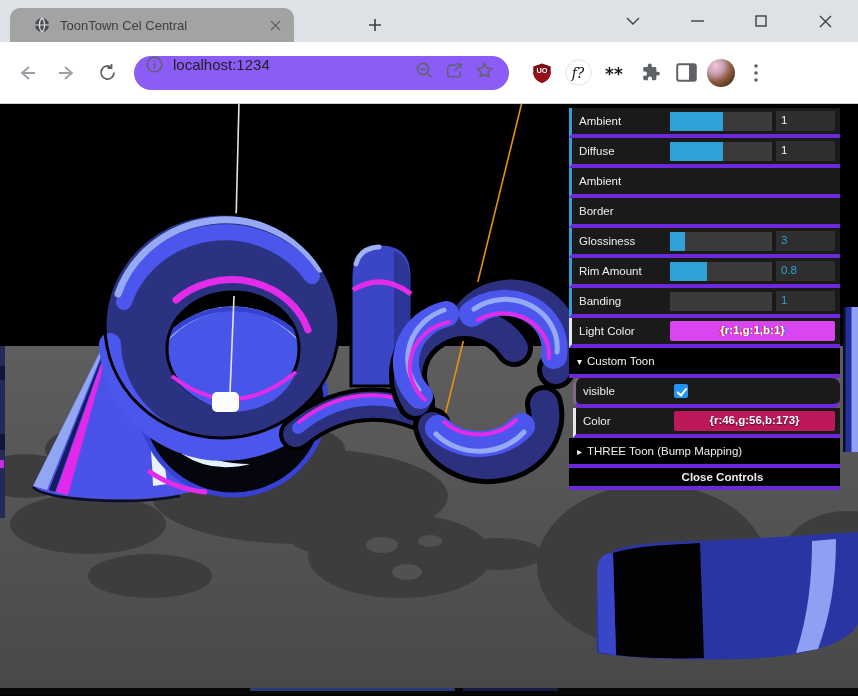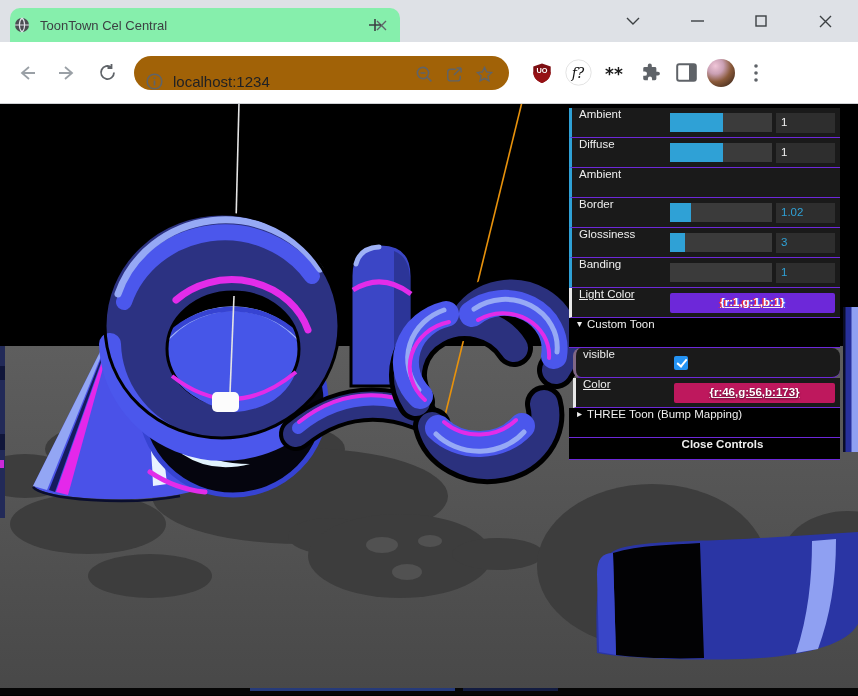--- a/index.html
+++ b/index.html
@@ -2,55 +2,55 @@
 <html style="--accent: #2FA1D6; --sc-sky: #000000; --sc-floor_top: #5e5e5e; --sc-floor_mid: #515151; --sc-floor_bottom: #484848; --sc-shadow: #3d3d3d; --sc-body_blue: #4a52e8; --sc-bright_blue: #4b57ec; --sc-navy: #2b317e; --sc-deep_navy: #2c3282; --sc-light_blue: #96a9f5; --sc-magenta: #e22ce9; --sc-sphere_dark: #05050e; --sc-sphere_blue: #4656e8; --sc-right_navy: #2a35a4; --sc-right_rim: #8fa0f2; --sc-white_line: #e4e4e4; --sc-orange: #e8920c; --sc-gloss: #e2f3fd;"><head>
 <meta charset="utf-8">
 <style>
   * { margin:0; padding:0; box-sizing:border-box; }
   html,body { width:858px; height:696px; overflow:hidden; background:#000;
     font-family:"Liberation Sans", sans-serif; }
   .window { width:858px; height:696px; display:flex; flex-direction:column; }
 
   
   .tabstrip { height:42px; background:#dee1e6; position:relative; flex:none; }
-  .tab { position:absolute; left:10px; top:8px; width:390px; height:34px;
-    background:#86efac; border-radius:10px 10px 0 0; display:flex; align-items:center;
-    padding:0 10px 0 4px; }
+  .tab { position:absolute; left:10px; top:8px; width:284px; height:34px;
+    background:#a3a3a3; border-radius:10px 10px 0 0; display:flex; align-items:center;
+    padding:0 10px 0 24px; }
   .tab-title { font-size:13px; color:#3c4043; flex:1; margin-left:10px; white-space:nowrap;
     overflow:hidden; }
   .tab-close { width:18px; height:18px; display:flex; align-items:center; justify-content:center; }
   .newtab-btn { position:absolute; left:362px; top:12px; width:26px; height:26px;
     display:flex; align-items:center; justify-content:center; border-radius:50%; }
   .win-controls { position:absolute; right:0; top:0; height:42px; display:flex;
     align-items:center; gap:42px; padding-right:22px; }
   .wc { width:22px; height:22px; display:flex; align-items:center; justify-content:center; }
 
   
   .toolbar { height:62px; background:#ffffff; display:flex; align-items:center;
     padding:0 10px; gap:6px; flex:none; border-bottom:1px solid #cfd1d5; }
   .nav-ic { width:34px; height:34px; display:flex; align-items:center; justify-content:center;
     border-radius:50%; flex:none; }
-  .omnibox { width:375px; height:34px; background:#a16207; border-radius:17px;
-    display:flex; align-items:flex-end; padding:0 10px 0 12px; margin-left:4px; flex:none; }
+  .omnibox { width:375px; height:34px; background:#8b5cf6; border-radius:17px;
+    display:flex; align-items:flex-start; padding:0 10px 0 12px; margin-left:4px; flex:none; }
   .omni-url { font-size:15px; color:#202124; flex:1; margin-left:10px; }
   .ext-ic { width:30px; height:30px; display:flex; align-items:center; justify-content:center; flex:none; }
   .avatar { width:28px; height:28px; border-radius:50%; flex:none;
     background:radial-gradient(circle at 30% 25%, #f0c6d8 0%, #caa0b4 28%, #8a5a3a 55%, #4a3020 85%); }
 
   
   .canvas { position:relative; flex:1; background:#000; overflow:hidden; }
   .scene-svg { position:absolute; inset:0; display:block; }
 
   
   .dg { position:absolute; top:4px; left:569px; width:271px; font-size:11.5px; color:#eee; }
-  .gr { height:30px; border-bottom:1px solid #6d28d9; background:#1a1a1a; display:flex;
-    }
+  .gr { height:30px; border-bottom:4px solid #6d28d9; background:#1a1a1a; display:flex;
+    align-items:center; }
   .gr.number  { border-left:3px solid var(--accent); }
   .gr.boolean { border-left:3px solid #806787;border-radius:8px; }
-  .gr.color   { border-left:3px solid #e9e9e9;text-decoration:underline; }
+  .gr.color   { border-left:3px solid #e9e9e9; }
   .gr.ind     { margin-left:4px; }
   .gr.folder, .gr.button { background:#000; border-left:none; }
   .gr .lbl { width:98px; padding-left:7px; flex:none; white-space:nowrap; overflow:hidden; }
   .gr.folder .lbl { width:auto; padding-left:5px; }
   .gr .arr { padding-left:8px; font-size:10px; color:#eee; }
   .gr .wid { flex:1; display:flex; align-items:center; gap:4px; padding-right:5px; }
   .slider { width:102px; height:19px; background:#3b3b3b; position:relative; flex:none; cursor:ew-resize; }
   .slider .fill { position:absolute; left:0; top:0; bottom:0; background:var(--accent); }
   .val { flex:1; height:20px; background:#2e2e2e; color:var(--accent); padding:3px 0 0 5px;
     font-size:11.5px; }
@@ -340,49 +340,52 @@
               <div class="fill" style="width:52%"></div>
             </div>
            <div class="val em">1</div>
           </div>
         </div>
         <div class="gr number">
           <span class="lbl">Ambient</span>
         </div>
         <div class="gr number">
           <span class="lbl">Border</span>
-                   <div class="wid">
-            <div class="slider">
-              <div class="fill" style="width:21%"></div>
-            </div>
-           <div class="val">1.02</div>
-          </div>
         </div>
         <div class="gr number">
           <span class="lbl">Glossiness</span>
                    <div class="wid">
             <div class="slider">
               <div class="fill" style="width:15%"></div>
             </div>
            <div class="val">3</div>
           </div>
         </div>
         <div class="gr number">
+          <span class="lbl">Rim Amount</span>
+                   <div class="wid">
+            <div class="slider">
+              <div class="fill" style="width:36%"></div>
+            </div>
+           <div class="val">0.8</div>
+          </div>
+        </div>
+        <div class="gr number">
           <span class="lbl">Banding</span>
                    <div class="wid">
             <div class="slider">
               <div class="fill" style="width:0%"></div>
             </div>
            <div class="val">1</div>
           </div>
         </div>
         <div class="gr color">
           <span class="lbl">Light Color</span>
                    <div class="wid">
-            <div class="swatch chroma" style="background:#6d28d9">{r:1,g:1,b:1}</div>
+            <div class="swatch chroma" style="background:#d946ef">{r:1,g:1,b:1}</div>
           </div>
         </div>
         <div class="gr folder">
           <span class="arr">▾</span>
       <span class="lbl">Custom Toon</span>
         </div>
         <div class="gr boolean ind">
           <span class="lbl">visible</span>
                    <div class="wid">
             <span class="cb"></span>

